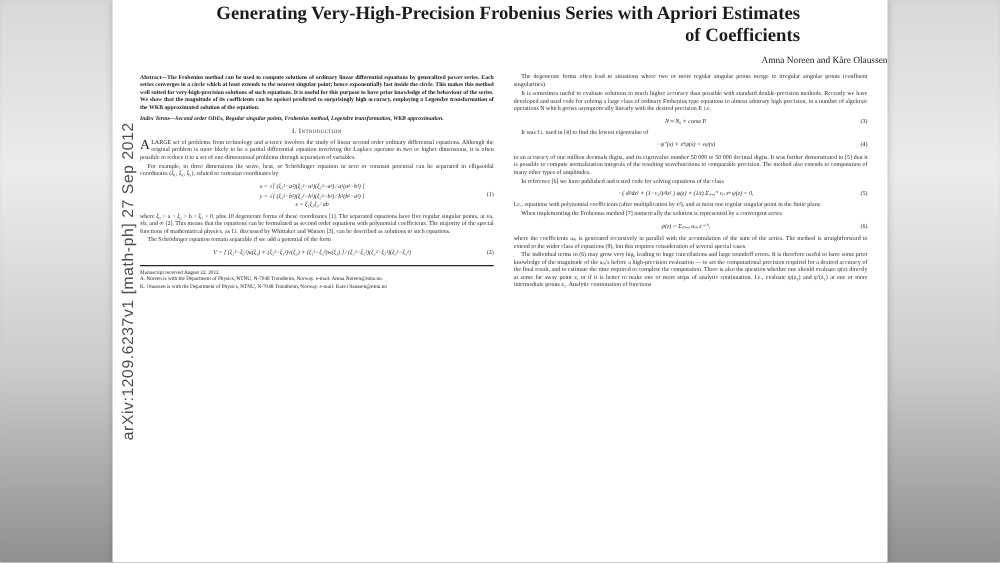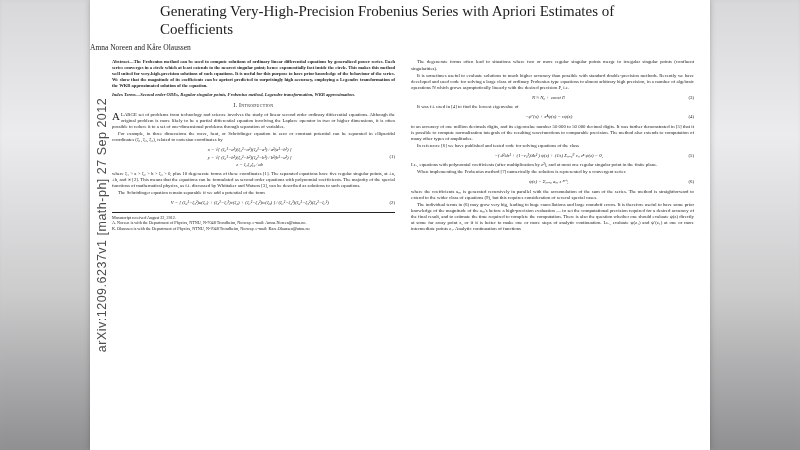--- a/index.html
+++ b/index.html
@@ -23,26 +23,26 @@
   }
   .arxiv-stamp {
     position:absolute; left:5px; top:50%;
     transform:translateY(-50%) rotate(180deg);
     writing-mode:vertical-rl;
     font-family:"Liberation Sans", sans-serif;
     font-size:12.5px; color:#4d4d4f; letter-spacing:.5px;
     white-space:nowrap;
   }
   .paper-title {
-    margin-top:3px; text-align:left;
-    font-size:15px; font-weight:400; line-height:1.18;
+    margin-top:3px; text-align:right;
+    font-size:15px; font-weight:700; line-height:1.18;
     padding:0 70px;
   }
   .paper-authors {
-    text-align:left; font-size:7.5px; margin-top:5px; color:#222;
+    text-align:right; font-size:7.5px; margin-top:5px; color:#222;
   }
   .columns {
     display:flex; gap:16px; padding:7px 16px 0 22px;
   }
   .col { flex:1; min-width:0; font-size:4.8px; line-height:1.28; text-align:justify; }
   p.body { margin-bottom:1px; }
   p.indent { text-indent:6px; }
   .abstract { font-weight:bold; font-size:4.6px; margin-bottom:3px; }
   .index-terms { font-weight:bold; font-style:italic; font-size:4.6px; margin-bottom:4px; }
   .section-heading {

